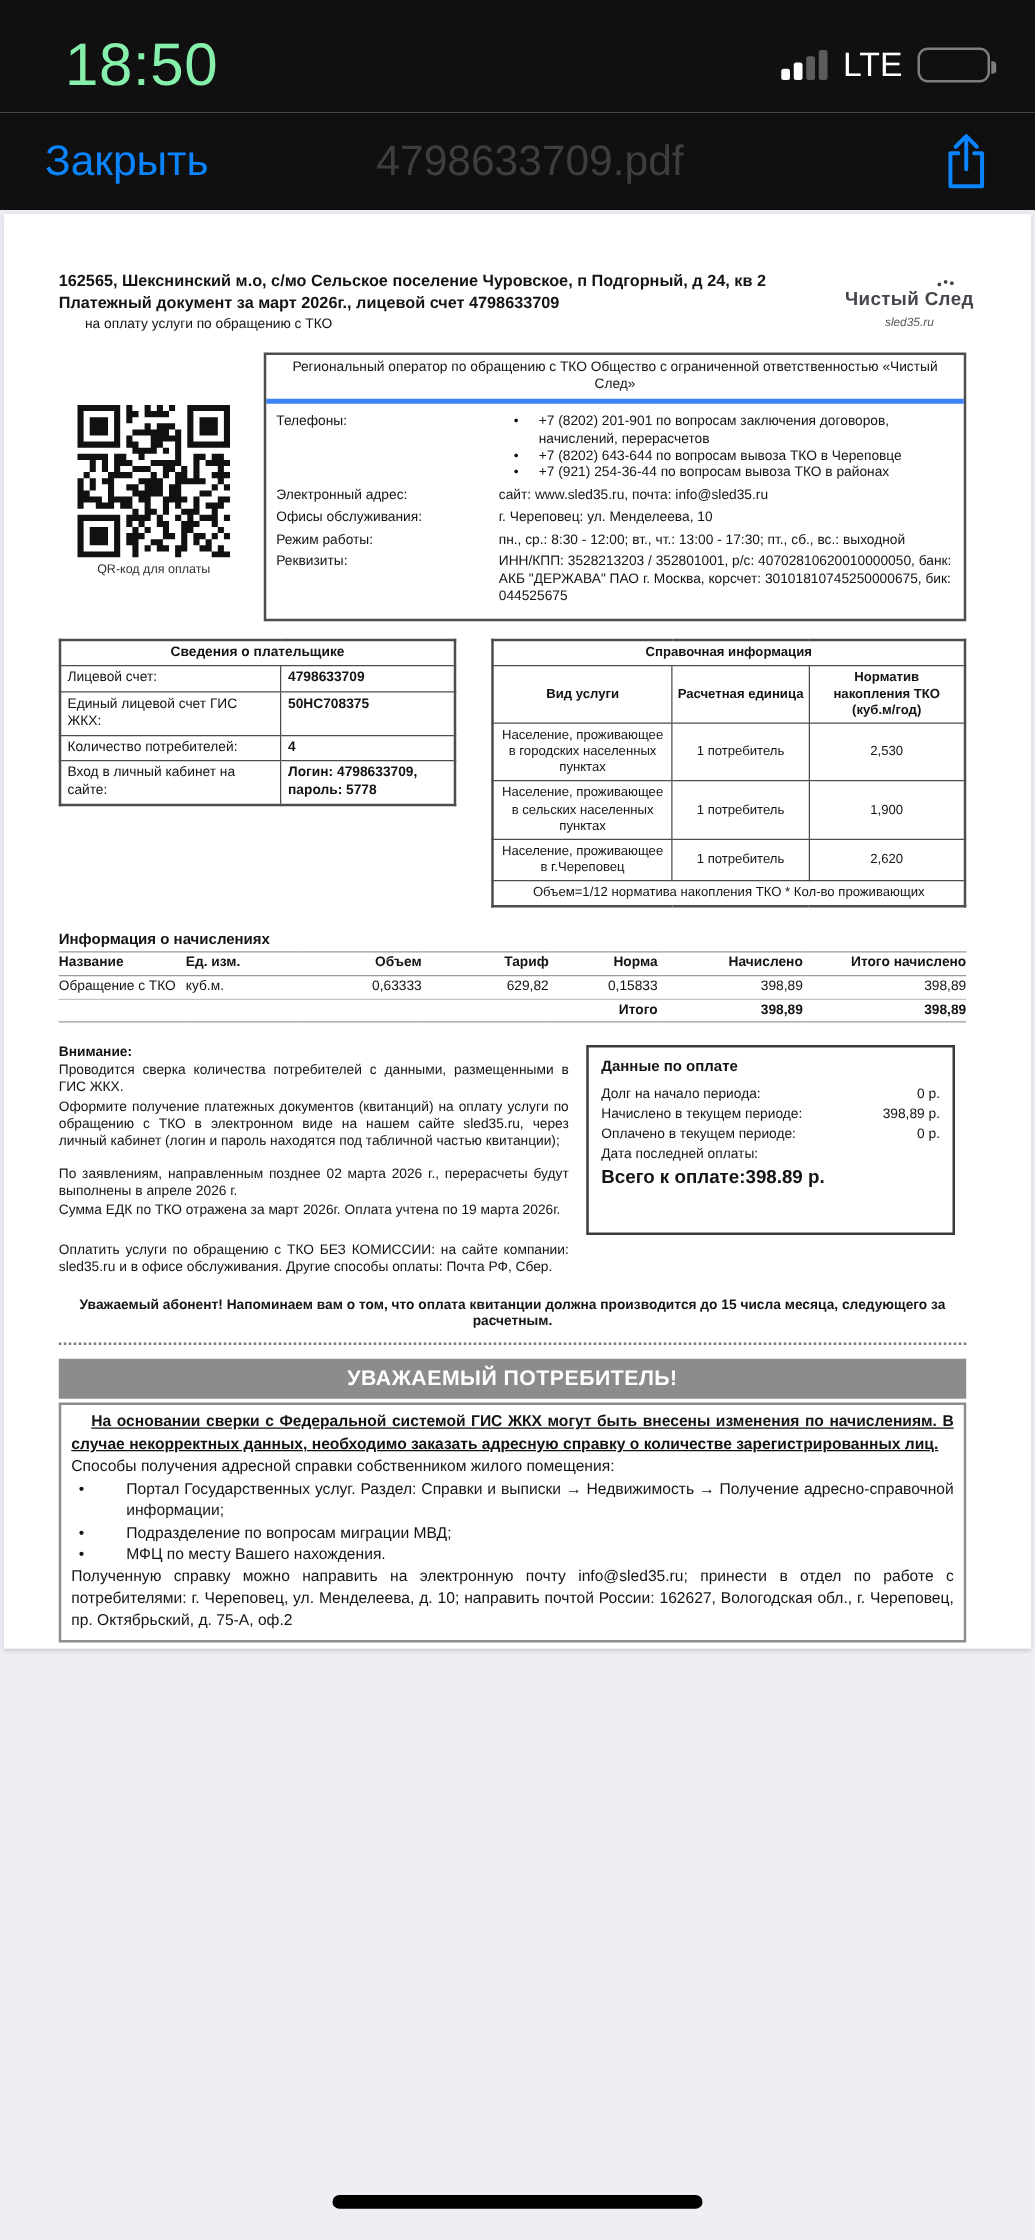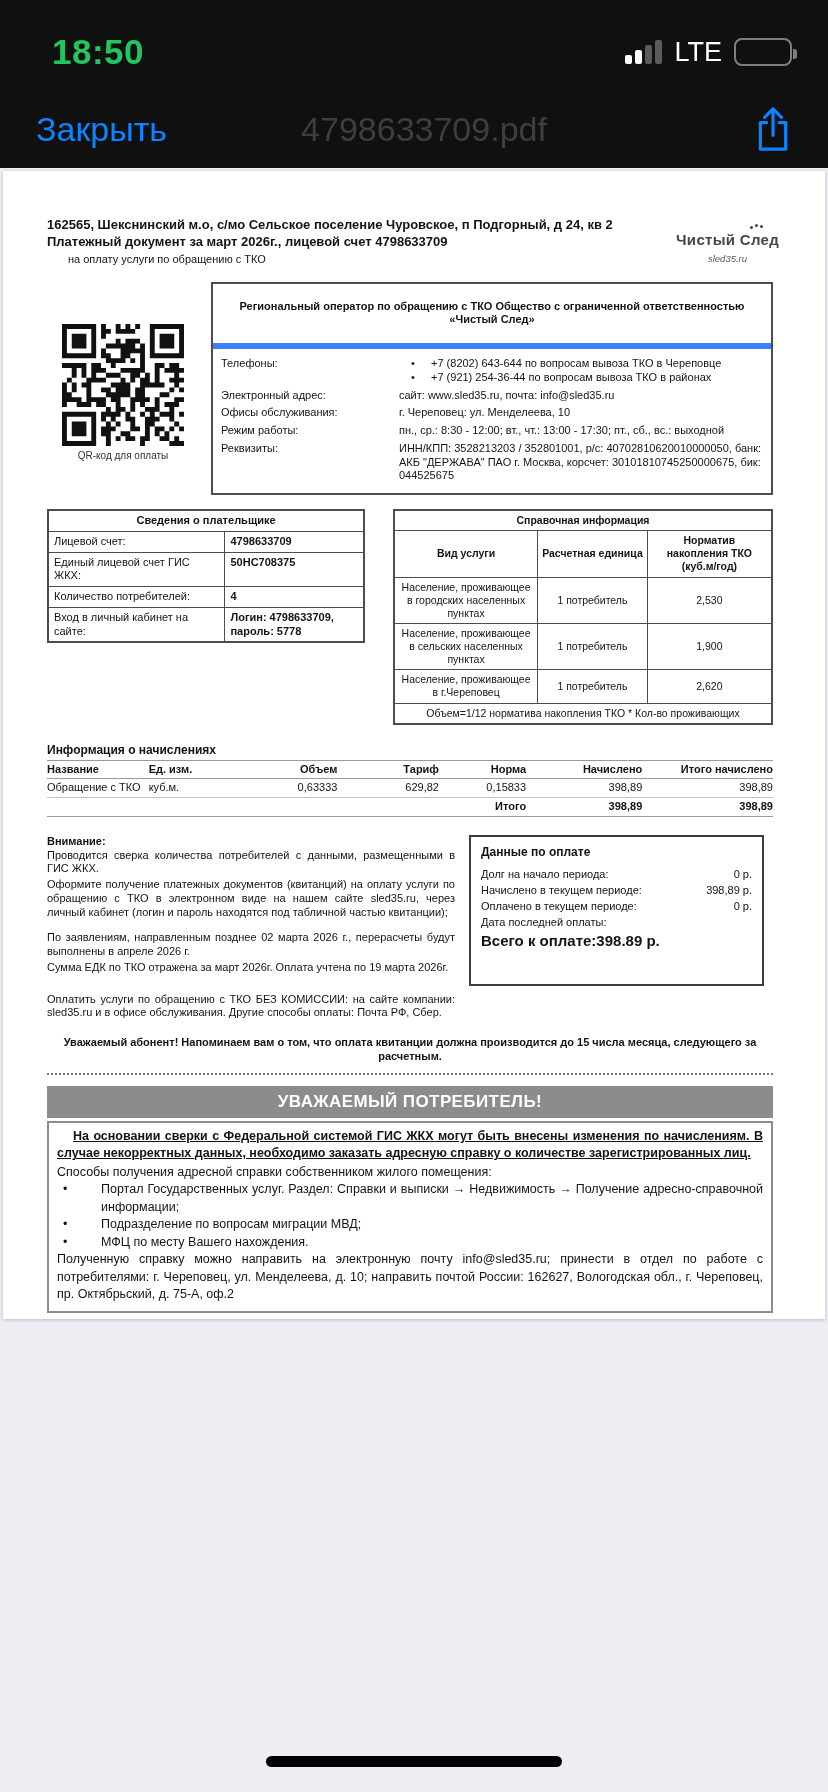--- a/index.html
+++ b/index.html
@@ -1,21 +1,21 @@
 <!DOCTYPE html>
 <html><head>
 <meta charset="utf-8">
 <style>
   * { margin:0; padding:0; box-sizing:border-box; }
   html,body { width:828px; background:#efeef4; font-family:"Liberation Sans", sans-serif; }
   .screen { position:relative; width:828px; height:1792px; overflow:hidden; background:#efeef4; }
 
   
   .status-bar { height:90px; background:#101010; display:flex; align-items:center; justify-content:space-between; padding:14px 36px 0 52px; }
-  .time { color:#22c55e; font-size:35px; font-weight:700; letter-spacing:.5px; }
+  .time { color:#86efac; font-size:48px; font-weight:400; letter-spacing:.5px; }
   .sb-right { display:flex; align-items:center; gap:12px; }
   .signal { display:flex; align-items:flex-end; gap:3px; height:24px; }
   .signal i { display:block; width:7px; border-radius:2px; background:#5b5b5e; }
   .signal i.on { background:#ffffff; }
   .s1{height:9px;} .s2{height:14px;} .s3{height:19px;} .s4{height:24px;}
   .lte { color:#ffffff; font-size:27px; font-weight:500; }
   .battery { position:relative; width:58px; height:28px; border:2px solid #7e7e82; border-radius:8px; padding:3px; }
   .battery .fill { width:86%; height:100%; background:#ffffff; border-radius:4px; }
   .battery .nub { position:absolute; right:-7px; top:9px; width:4px; height:10px; background:#7e7e82; border-radius:0 3px 3px 0; }
 
@@ -37,21 +37,21 @@
   .logo-name { font-size:15px; font-weight:700; color:#45454d; letter-spacing:.3px; position:relative; }
   .logo-name::after { content:""; position:absolute; top:-5px; right:26px; width:3px; height:3px; border-radius:50%; background:#45454d; box-shadow:5px -2px 0 #45454d, 10px -1px 0 #45454d; }
   .logo-site { font-size:9.5px; font-style:italic; color:#55555c; margin-top:3px; }
 
   
   .operator-row { display:flex; gap:12px; margin-top:15px; }
   .qr-col { width:152px; flex-shrink:0; display:flex; flex-direction:column; align-items:center; }
   .qr-box { margin-top:42px; width:128px; height:122px; }
   .qr-caption { font-size:10px; color:#333; margin-top:4px; }
   .operator-box { flex:1; border:2px solid #4d4d4d; }
-  .operator-title { font-weight:700; text-align:center; padding:16px 6px; border-bottom:6px solid #3b82f6; font-size:11px; }
+  .operator-title { font-weight:400; text-align:center; padding:4px 6px; border-bottom:4px solid #3b82f6; font-size:11px; }
   .op-body { padding:4px 8px 6px 8px; }
   .op-row { display:flex; margin:4px 0; }
   .op-label { width:178px; flex-shrink:0; }
   .op-value { flex:1; }
   .bullet-line { position:relative; padding-left:32px; }
   .bullet-line::before { content:"•"; position:absolute; left:12px; }
 
   
   .tables-row { display:flex; gap:28px; margin-top:14px; align-items:flex-start; }
   table { border-collapse:collapse; }
@@ -150,20 +150,21 @@
                 <path d="M40 0h5v5h-5zM55 0h5v5h-5zM65 0h5v5h-5zM75 0h5v5h-5zM40 5h5v5h-5zM45 5h5v5h-5zM55 5h5v5h-5zM60 5h5v5h-5zM65 5h5v5h-5zM70 5h5v5h-5zM40 10h5v5h-5zM55 15h5v5h-5zM65 15h5v5h-5zM70 15h5v5h-5zM75 15h5v5h-5zM45 20h5v5h-5zM50 20h5v5h-5zM55 20h5v5h-5zM60 20h5v5h-5zM65 20h5v5h-5zM70 20h5v5h-5zM80 20h5v5h-5zM40 25h5v5h-5zM60 25h5v5h-5zM65 25h5v5h-5zM70 25h5v5h-5zM75 25h5v5h-5zM80 25h5v5h-5zM40 30h5v5h-5zM45 30h5v5h-5zM60 30h5v5h-5zM65 30h5v5h-5zM80 30h5v5h-5zM45 35h5v5h-5zM50 35h5v5h-5zM55 35h5v5h-5zM60 35h5v5h-5zM70 35h5v5h-5zM80 35h5v5h-5zM0 40h5v5h-5zM5 40h5v5h-5zM10 40h5v5h-5zM15 40h5v5h-5zM20 40h5v5h-5zM30 40h5v5h-5zM35 40h5v5h-5zM50 40h5v5h-5zM80 40h5v5h-5zM95 40h5v5h-5zM100 40h5v5h-5zM110 40h5v5h-5zM115 40h5v5h-5zM10 45h5v5h-5zM20 45h5v5h-5zM30 45h5v5h-5zM35 45h5v5h-5zM40 45h5v5h-5zM60 45h5v5h-5zM65 45h5v5h-5zM70 45h5v5h-5zM75 45h5v5h-5zM80 45h5v5h-5zM95 45h5v5h-5zM105 45h5v5h-5zM110 45h5v5h-5zM115 45h5v5h-5zM120 45h5v5h-5zM10 50h5v5h-5zM20 50h5v5h-5zM30 50h5v5h-5zM45 50h5v5h-5zM50 50h5v5h-5zM55 50h5v5h-5zM70 50h5v5h-5zM75 50h5v5h-5zM85 50h5v5h-5zM95 50h5v5h-5zM115 50h5v5h-5zM5 55h5v5h-5zM25 55h5v5h-5zM30 55h5v5h-5zM35 55h5v5h-5zM40 55h5v5h-5zM60 55h5v5h-5zM70 55h5v5h-5zM80 55h5v5h-5zM85 55h5v5h-5zM95 55h5v5h-5zM110 55h5v5h-5zM115 55h5v5h-5zM120 55h5v5h-5zM0 60h5v5h-5zM10 60h5v5h-5zM20 60h5v5h-5zM25 60h5v5h-5zM50 60h5v5h-5zM55 60h5v5h-5zM60 60h5v5h-5zM65 60h5v5h-5zM80 60h5v5h-5zM85 60h5v5h-5zM90 60h5v5h-5zM95 60h5v5h-5zM100 60h5v5h-5zM115 60h5v5h-5zM0 65h5v5h-5zM10 65h5v5h-5zM25 65h5v5h-5zM40 65h5v5h-5zM45 65h5v5h-5zM55 65h5v5h-5zM60 65h5v5h-5zM65 65h5v5h-5zM75 65h5v5h-5zM80 65h5v5h-5zM110 65h5v5h-5zM120 65h5v5h-5zM0 70h5v5h-5zM5 70h5v5h-5zM25 70h5v5h-5zM45 70h5v5h-5zM50 70h5v5h-5zM55 70h5v5h-5zM60 70h5v5h-5zM65 70h5v5h-5zM75 70h5v5h-5zM80 70h5v5h-5zM100 70h5v5h-5zM105 70h5v5h-5zM0 75h5v5h-5zM5 75h5v5h-5zM10 75h5v5h-5zM15 75h5v5h-5zM25 75h5v5h-5zM30 75h5v5h-5zM35 75h5v5h-5zM40 75h5v5h-5zM50 75h5v5h-5zM55 75h5v5h-5zM70 75h5v5h-5zM75 75h5v5h-5zM80 75h5v5h-5zM85 75h5v5h-5zM95 75h5v5h-5zM115 75h5v5h-5zM120 75h5v5h-5zM0 80h5v5h-5zM15 80h5v5h-5zM20 80h5v5h-5zM25 80h5v5h-5zM35 80h5v5h-5zM40 80h5v5h-5zM55 80h5v5h-5zM70 80h5v5h-5zM80 80h5v5h-5zM95 80h5v5h-5zM105 80h5v5h-5zM110 80h5v5h-5zM115 80h5v5h-5zM45 85h5v5h-5zM55 85h5v5h-5zM60 85h5v5h-5zM70 85h5v5h-5zM85 85h5v5h-5zM90 85h5v5h-5zM95 85h5v5h-5zM110 85h5v5h-5zM40 90h5v5h-5zM45 90h5v5h-5zM50 90h5v5h-5zM55 90h5v5h-5zM65 90h5v5h-5zM80 90h5v5h-5zM90 90h5v5h-5zM100 90h5v5h-5zM105 90h5v5h-5zM110 90h5v5h-5zM120 90h5v5h-5zM40 95h5v5h-5zM50 95h5v5h-5zM65 95h5v5h-5zM70 95h5v5h-5zM85 95h5v5h-5zM90 95h5v5h-5zM95 95h5v5h-5zM110 95h5v5h-5zM45 100h5v5h-5zM55 100h5v5h-5zM70 100h5v5h-5zM85 100h5v5h-5zM90 100h5v5h-5zM115 100h5v5h-5zM40 105h5v5h-5zM45 105h5v5h-5zM50 105h5v5h-5zM70 105h5v5h-5zM75 105h5v5h-5zM85 105h5v5h-5zM95 105h5v5h-5zM100 105h5v5h-5zM110 105h5v5h-5zM120 105h5v5h-5zM40 110h5v5h-5zM45 110h5v5h-5zM60 110h5v5h-5zM65 110h5v5h-5zM85 110h5v5h-5zM95 110h5v5h-5zM105 110h5v5h-5zM45 115h5v5h-5zM55 115h5v5h-5zM65 115h5v5h-5zM70 115h5v5h-5zM80 115h5v5h-5zM85 115h5v5h-5zM100 115h5v5h-5zM105 115h5v5h-5zM115 115h5v5h-5zM45 120h5v5h-5zM80 120h5v5h-5zM110 120h5v5h-5zM115 120h5v5h-5zM120 120h5v5h-5zM0 0h35v35h-35zM5 5v25h25v-25zM10 10h15v15h-15zM90 0h35v35h-35zM95 5v25h25v-25zM100 10h15v15h-15zM0 90h35v35h-35zM5 95v25h25v-25zM10 100h15v15h-15z" fill="#111" fill-rule="evenodd"></path>
               </svg></div>
           <div class="qr-caption">QR-код для оплаты</div>
         </div>
         <div class="operator-box">
           <div class="operator-title">Региональный оператор по обращению с ТКО Общество с ограниченной ответственностью «Чистый След»</div>
           <div class="op-body">
             <div class="op-row">
                 <span class="op-label">Телефоны:</span>
               <span class="op-value">
+                <span class="bullet-line" style="display:block;">+7 (8202) 201-901 по вопросам заключения договоров, начислений, перерасчетов</span>
                 <span class="bullet-line" style="display:block;">+7 (8202) 643-644 по вопросам вывоза ТКО в Череповце</span>
                 <span class="bullet-line" style="display:block;">+7 (921) 254-36-44 по вопросам вывоза ТКО в районах</span>
               </span>
             </div>
             <div class="op-row">
                 <span class="op-label">Электронный адрес:</span>
                 <span class="op-value">сайт: www.sled35.ru, почта: info@sled35.ru</span>
               </div>
             <div class="op-row">
                 <span class="op-label">Офисы обслуживания:</span>

